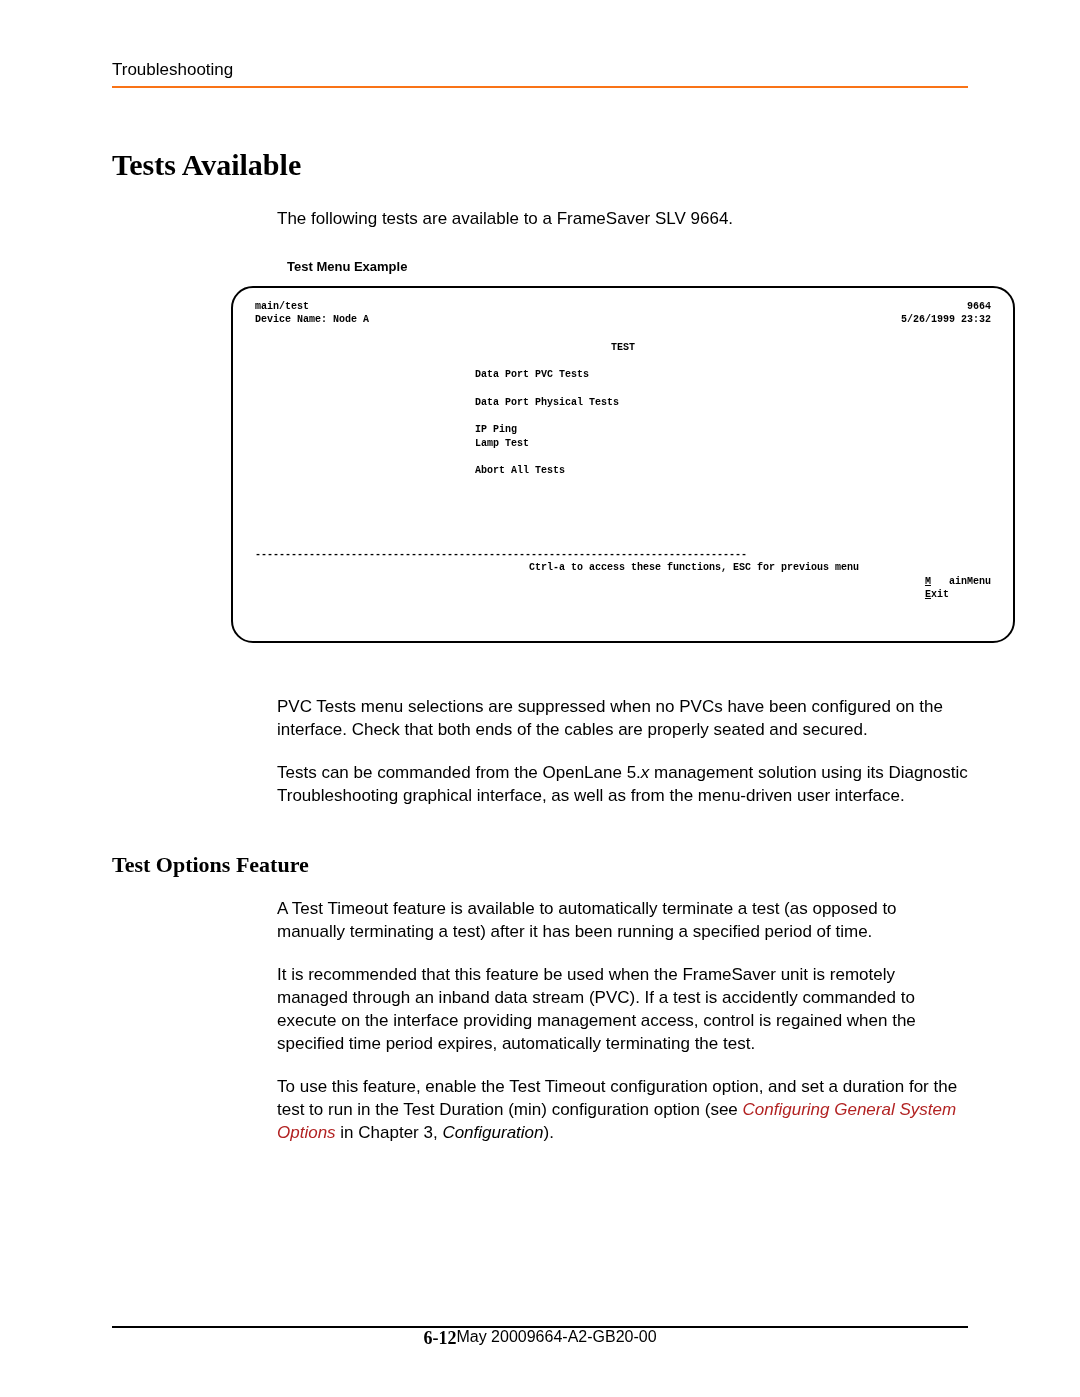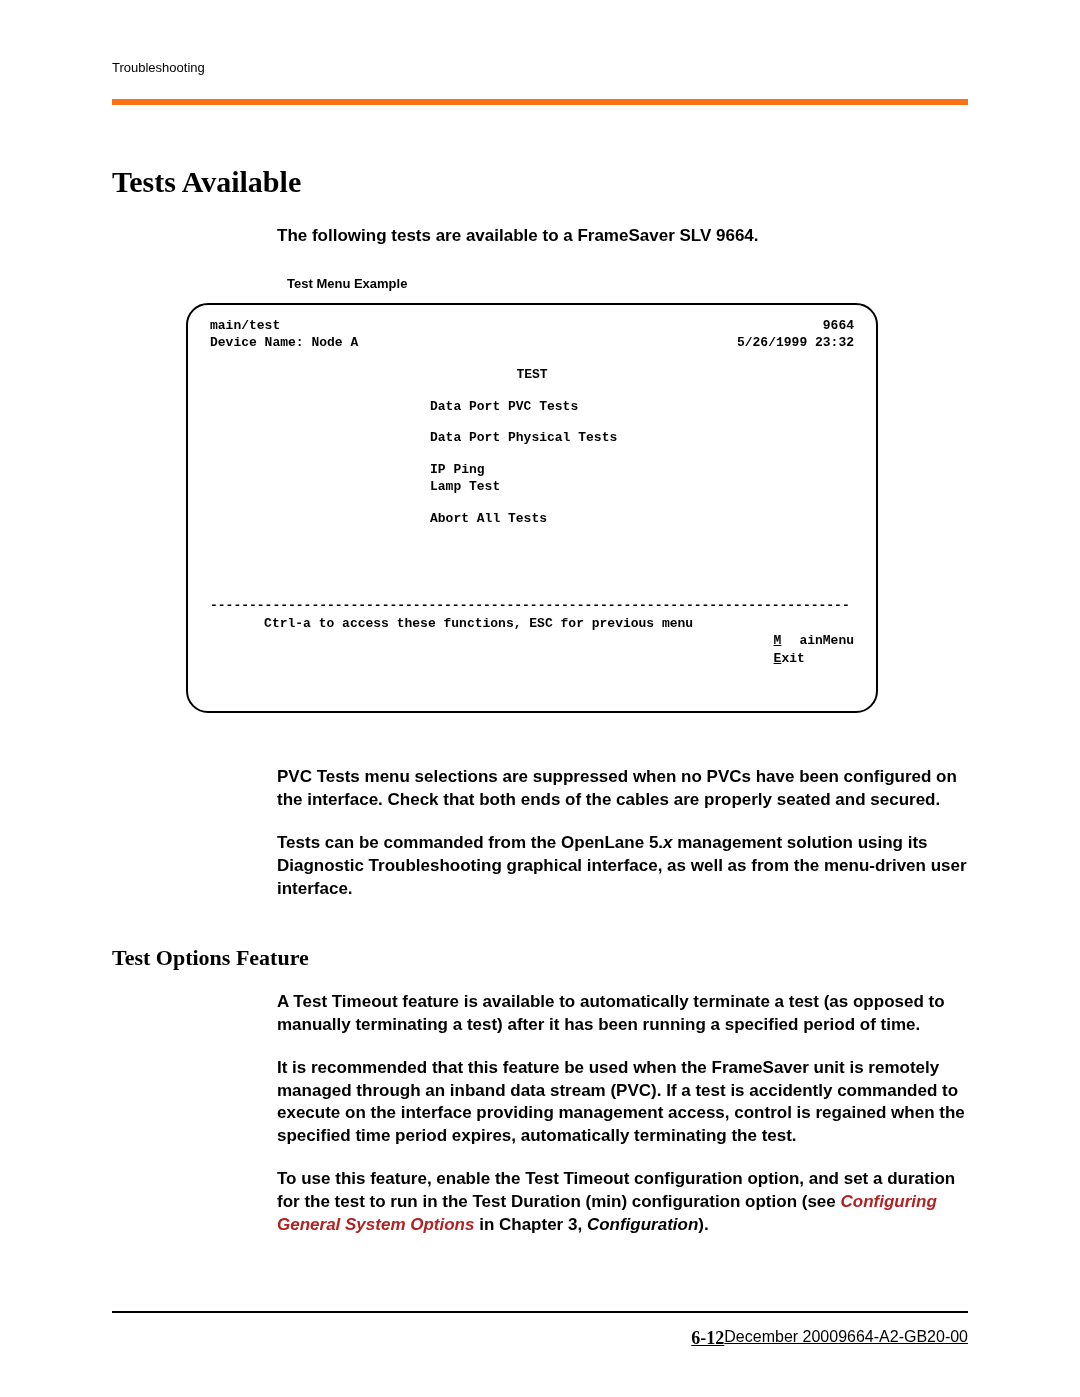--- a/index.html
+++ b/index.html
@@ -10,58 +10,57 @@
     color: #000;
   }
   .page {
     width: 1080px;
     height: 1397px;
     position: relative;
     box-sizing: border-box;
     padding: 60px 112px 40px 112px;
   }
   .running-head {
-    font-size: 13px;
-    padding-bottom: 24px;
-    border-bottom: 6px solid #f97316;
+    font-size: 17px;
+    padding-bottom: 6px;
+    border-bottom: 2px solid #f97316;
     margin-bottom: 60px;
   }
   .h1 {
     font-family: "Times New Roman", Times, serif;
     font-weight: bold;
     font-size: 30px;
     margin-bottom: 26px;
   }
   .body-indent {
     margin-left: 165px;
   }
   .para {
     font-size: 17px;
     line-height: 1.35;
     margin-bottom: 20px;
-    font-weight: bold;
   }
   .example-title {
     font-weight: bold;
     font-size: 13px;
     margin-left: 175px;
     margin-top: 28px;
     margin-bottom: 12px;
   }
   .terminal-box {
-    margin-left: 74px;
+    margin-left: 119px;
     border: 2px solid #000;
     border-radius: 22px;
     padding: 12px 22px 26px 22px;
     font-family: "Courier New", Courier, monospace;
-    font-size: 13px;
+    font-size: 10px;
     font-weight: bold;
     line-height: 1.35;
     box-sizing: border-box;
-    width: 692px;
+    width: 784px;
   }
   .term-row {
     display: flex;
     justify-content: space-between;
     white-space: pre;
   }
   .term-center {
     text-align: center;
     white-space: pre;
   }
@@ -95,25 +94,24 @@
   }
   .italic {
     font-style: italic;
   }
   .footer {
     position: absolute;
     left: 112px;
     right: 112px;
     bottom: 48px;
     border-top: 2px solid #000;
-    padding-top: 15px;
+    padding-top: 0;
     display: flex;
-    justify-content: flex-end;
+    justify-content: center;
     font-size: 16px;
-    text-decoration: underline;
   }
   .footer .pnum {
     font-family: "Times New Roman", Times, serif;
     font-weight: bold;
     font-size: 18px;
   }
   .gap-md { height: 14px; }
   .after-box { height: 36px; }
 </style>
 </head>
@@ -175,17 +173,17 @@
   <div class="body-indent">
     <p class="para">A Test Timeout feature is available to automatically terminate a test (as opposed to manually terminating a test) after it has been running a specified period of time.</p>
     <p class="para">It is recommended that this feature be used when the FrameSaver unit is remotely managed through an inband data stream (PVC). If a test is accidently commanded to execute on the interface providing management access, control is regained when the specified time period expires, automatically terminating the test.</p>
     <p class="para">
       <span>To use this feature, enable the Test Timeout configuration option, and set a duration for the test to run in the Test Duration (min) configuration option (see </span><span class="link">Configuring General System Options</span><span> in Chapter 3, </span><span class="italic">Configuration</span><span>).</span>
     </p>
   </div>
 
   <div class="footer">
     <span class="pnum">6-12</span>
-    <span>December 2000</span>
+    <span>May 2000</span>
     <span>9664-A2-GB20-00</span>
   </div>
 
 </div>
 
 </body></html>

